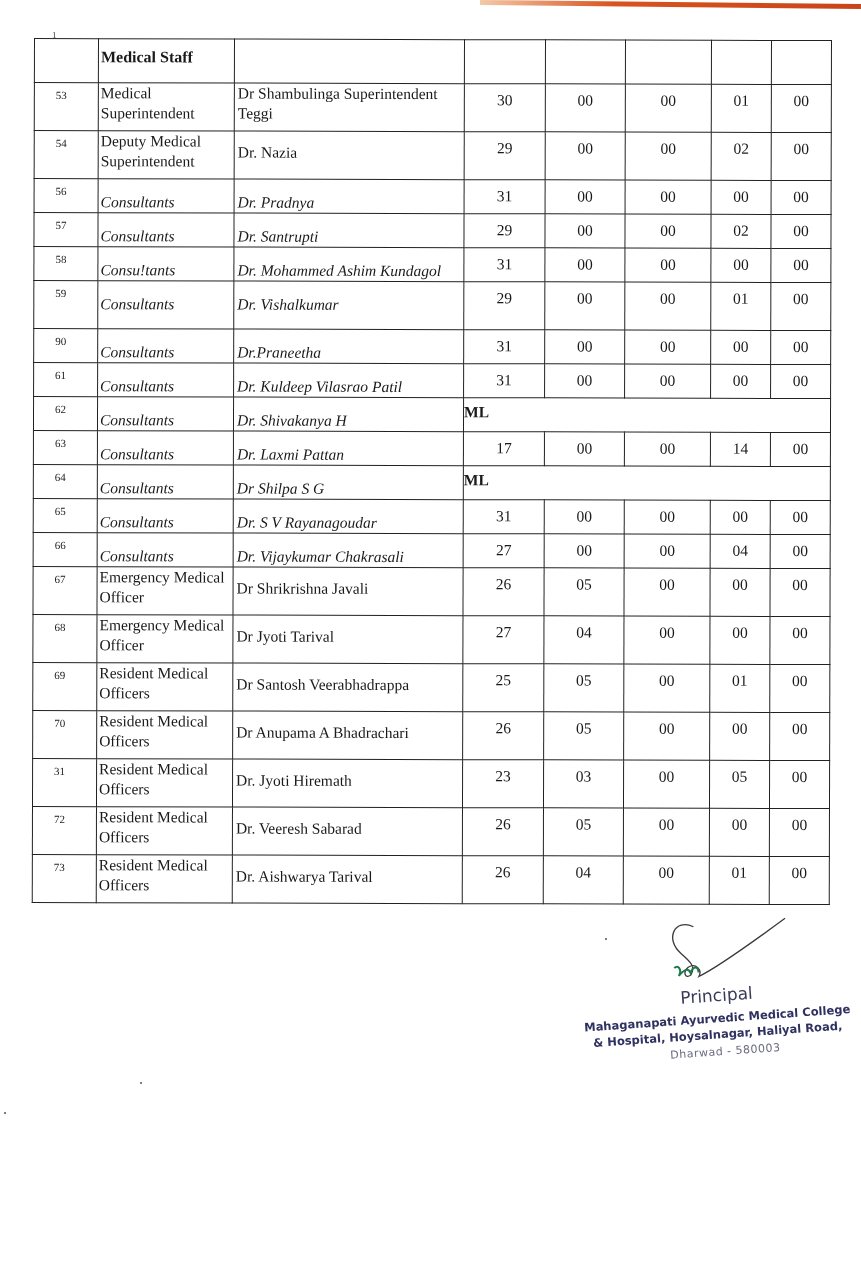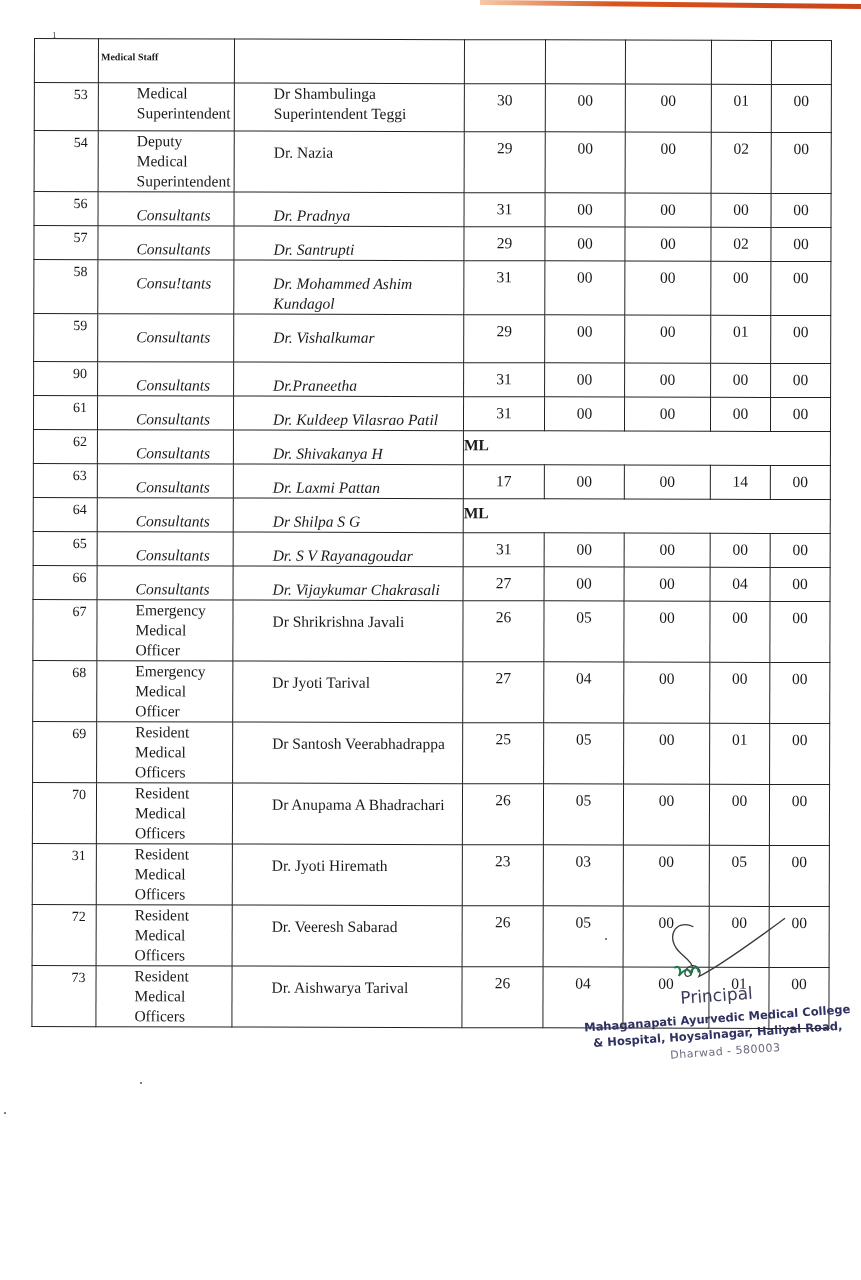--- a/index.html
+++ b/index.html
@@ -54,44 +54,43 @@
   }
   col.c-sl { width: 64px; }
   col.c-des { width: 136px; }
   col.c-name { width: 230px; }
   col.c-n1 { width: 81px; }
   col.c-n2 { width: 80px; }
   col.c-n3 { width: 86px; }
   col.c-n4 { width: 60px; }
   col.c-n5 { width: 60px; }
   .sl {
-    text-align: right;
+    text-align: center;
     padding-right: 10px !important;
-    font-size: 14px;
+    font-size: 11px;
     padding-top: 2px !important;
   }
   .des { padding-left: 2px !important; }
   .name { padding-left: 3px !important; }
   .num {
     text-align: center;
     padding-top: 6px !important;
   }
   .ml {
     text-align: left;
     font-weight: bold;
     padding-top: 4px !important;
   }
   .section-title {
     font-weight: bold;
     padding: 8px 3px 6px 2px !important;
-    font-size: 10px;
+    font-size: 16px;
   }
   .des-text, .name-text {
     display: block;
-    margin-left: 36px;
   }
   .row-single td.des .des-text,
   .row-single td.name .name-text {
     padding-top: 13px;
     font-style: italic;
   }
   .row-double td.name .name-text.center-v {
     padding-top: 11px;
   }
   .h-header { height: 44px; }

